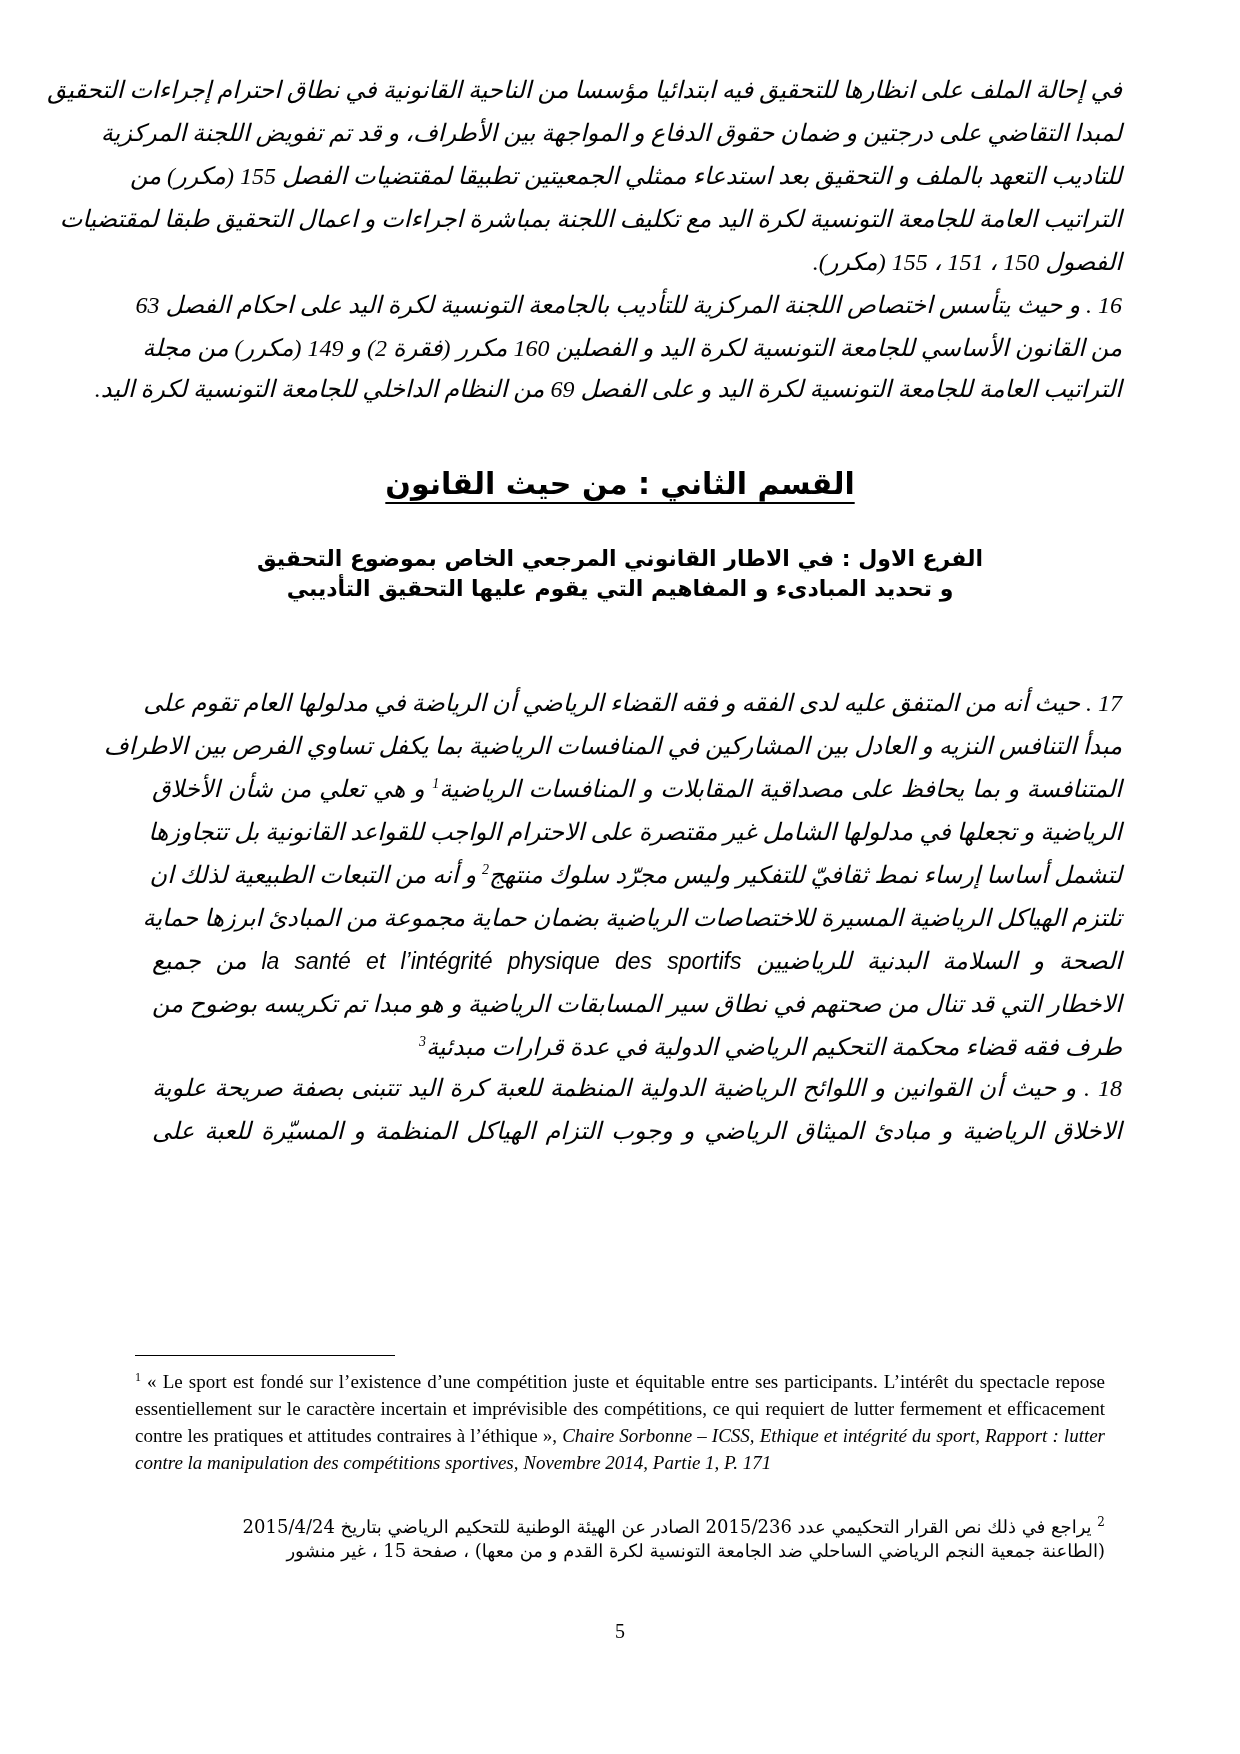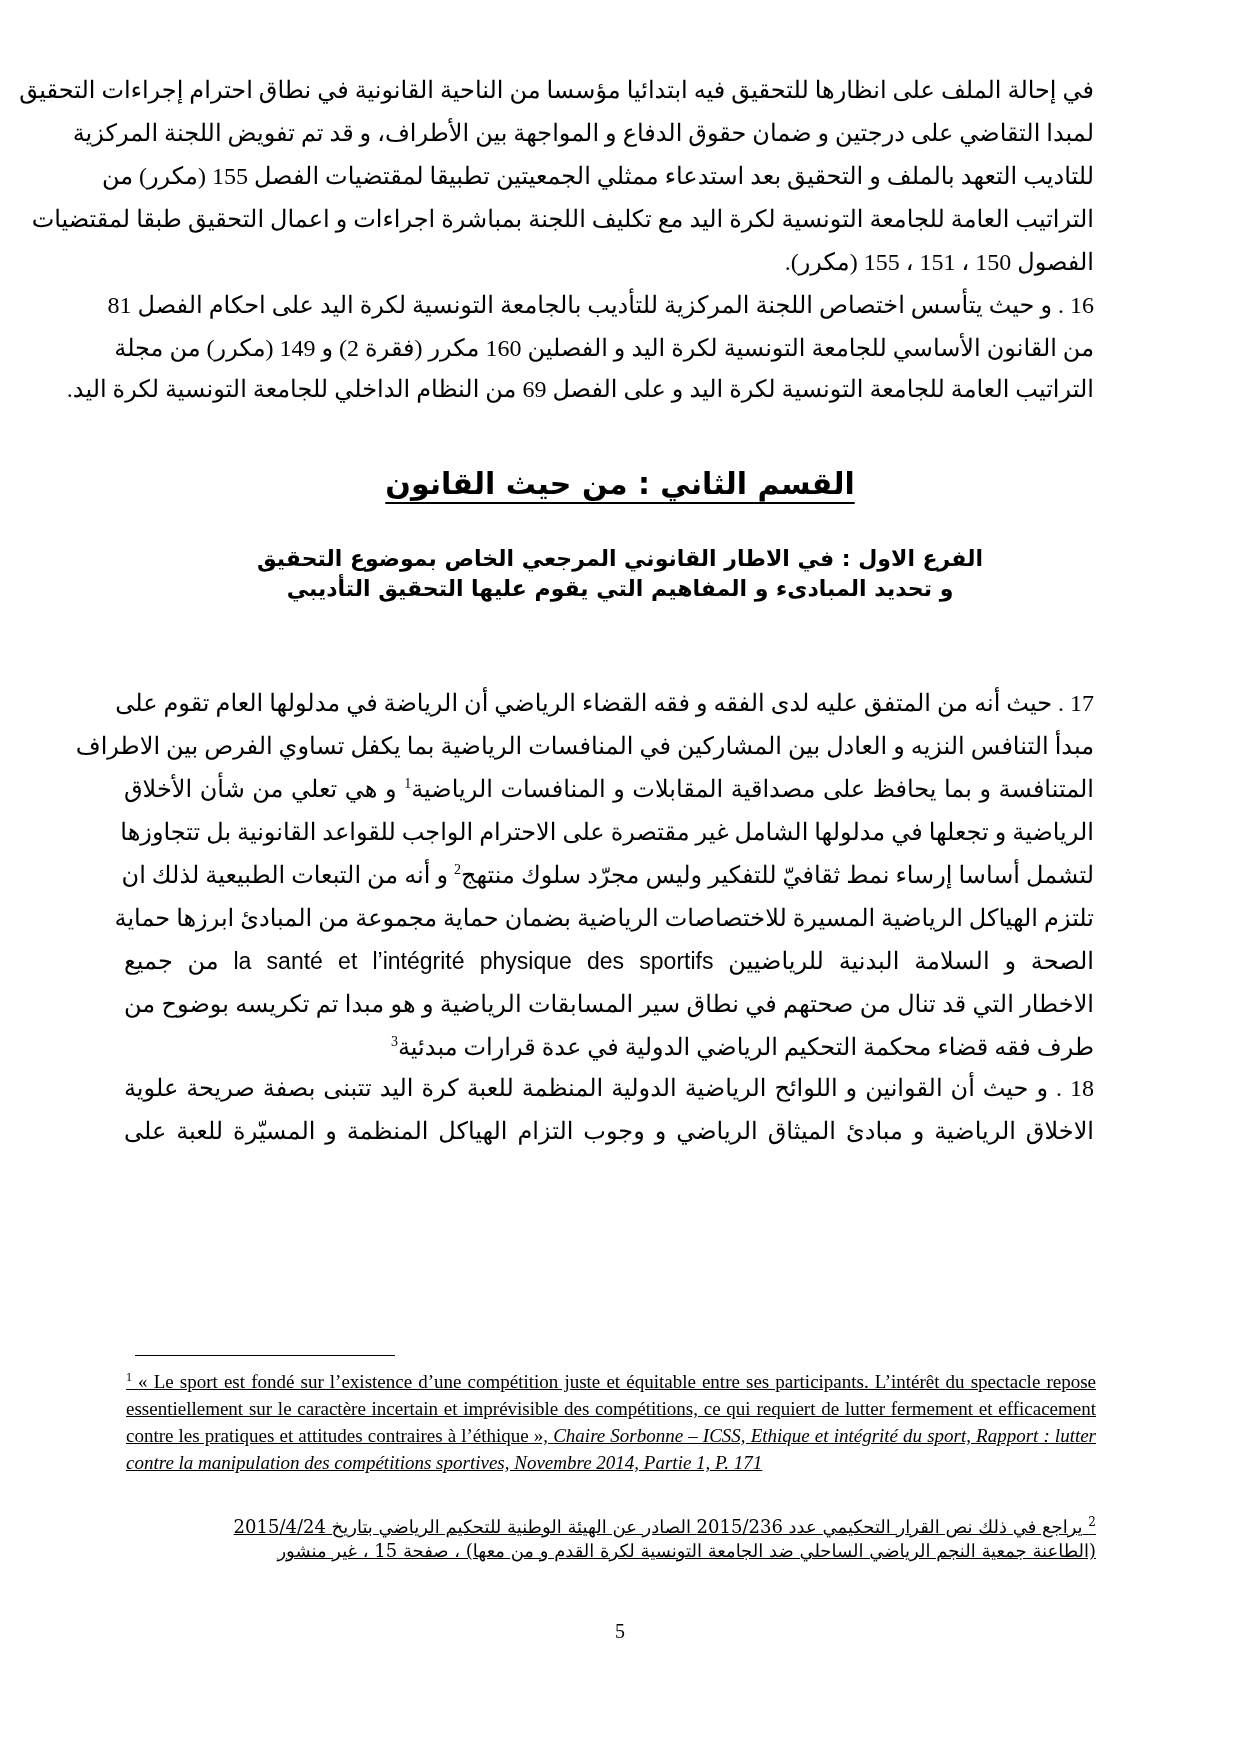--- a/index.html
+++ b/index.html
@@ -1,62 +1,61 @@
 <!DOCTYPE html>
 <html><head>
 <meta charset="utf-8">
 <style>
   html, body { margin: 0; padding: 0; background: #ffffff; }
   body { width: 1240px; height: 1754px; position: relative; overflow: hidden; color: #000; }
   .page { position: absolute; left: 0; top: 0; width: 1240px; height: 1754px; }
   .body-line {
-    position: absolute; left: 124px; width: 970px;
+    position: absolute; left: 152px; width: 970px;
     font-family: "Liberation Serif", "DejaVu Serif", serif;
     font-size: 24px; line-height: 40px; height: 40px;
     direction: rtl; text-align: justify; text-align-last: justify;
-    white-space: nowrap; overflow: visible;
+    white-space: nowrap; overflow: visible; font-style: italic;
   }
   .body-line.last { text-align-last: right; }
   .body-line .lat { font-family: "Liberation Sans", "DejaVu Sans", sans-serif; direction: ltr; unicode-bidi: embed; font-size: 23px; }
   sup { font-size: 14px; line-height: 0; vertical-align: super; }
   .heading {
     position: absolute; left: 135px; width: 970px; text-align: center;
     font-family: "DejaVu Sans", "Liberation Sans", sans-serif; font-weight: bold;
     direction: rtl;
   }
   .h1 { font-size: 30px; text-decoration: underline; text-underline-offset: 8px; text-decoration-thickness: 2px; margin-top: 36px; }
   .h2 { font-size: 22px; line-height: 30px; margin-top: 44px; }
   .h3 { font-size: 21px; line-height: 30px; }
   .fn-rule { position: absolute; left: 135px; top: 1355px; width: 260px; height: 1px; background: #000; }
   .fn {
-    position: absolute; left: 126px; width: 970px;
+    position: absolute; left: 135px; width: 970px;
     font-family: "Liberation Serif", "DejaVu Serif", serif; font-size: 19px; line-height: 27px;
     text-align: justify;
-    text-decoration: underline;
   }
   .fn sup { font-size: 12px; }
   .fn-ar { direction: rtl; font-family: "DejaVu Serif", "Liberation Serif", serif; font-size: 18px; line-height: 24px; }
   .page-num { position: absolute; left: 0; width: 1240px; top: 1620px; text-align: center;
     font-family: "Liberation Serif", "DejaVu Serif", serif; font-size: 20px; }
 </style>
 </head>
 <body>
 
 <div class="page">
 
   <div>
     <div class="body-line" style="top:70px">في إحالة الملف على انظارها للتحقيق فيه ابتدائيا مؤسسا من الناحية القانونية في نطاق احترام إجراءات التحقيق</div>
     <div class="body-line" style="top:113px">لمبدا التقاضي على درجتين و ضمان حقوق الدفاع و المواجهة بين الأطراف، و قد تم تفويض اللجنة المركزية</div>
     <div class="body-line" style="top:156px">للتاديب التعهد بالملف و التحقيق بعد استدعاء ممثلي الجمعيتين تطبيقا لمقتضيات الفصل 155 (مكرر) من</div>
     <div class="body-line" style="top:199px">التراتيب العامة للجامعة التونسية لكرة اليد مع تكليف اللجنة بمباشرة اجراءات و اعمال التحقيق طبقا لمقتضيات</div>
     <div class="body-line last" style="top:242px">الفصول 150 ، 151 ، 155 (مكرر).</div>
   </div>
 
   <div>
-    <div class="body-line" style="top:285px">16 . و حيث يتأسس اختصاص اللجنة المركزية للتأديب بالجامعة التونسية لكرة اليد على احكام الفصل 81</div>
+    <div class="body-line" style="top:285px">16 . و حيث يتأسس اختصاص اللجنة المركزية للتأديب بالجامعة التونسية لكرة اليد على احكام الفصل 63</div>
     <div class="body-line" style="top:328px">من القانون الأساسي للجامعة التونسية لكرة اليد و الفصلين 160 مكرر (فقرة 2) و 149 (مكرر) من مجلة</div>
     <div class="body-line last" style="top:369px">التراتيب العامة للجامعة التونسية لكرة اليد و على الفصل 69 من النظام الداخلي للجامعة التونسية لكرة اليد.</div>
   </div>
 
   <div class="heading h1" style="top:430px">القسم الثاني : من حيث القانون</div>
 
   <div class="heading h2" style="top:500px">
     <div>الفرع الاول : في الاطار القانوني المرجعي الخاص بموضوع التحقيق</div>
     <div>و تحديد المبادىء و المفاهيم التي يقوم عليها التحقيق التأديبي</div>
   </div>

